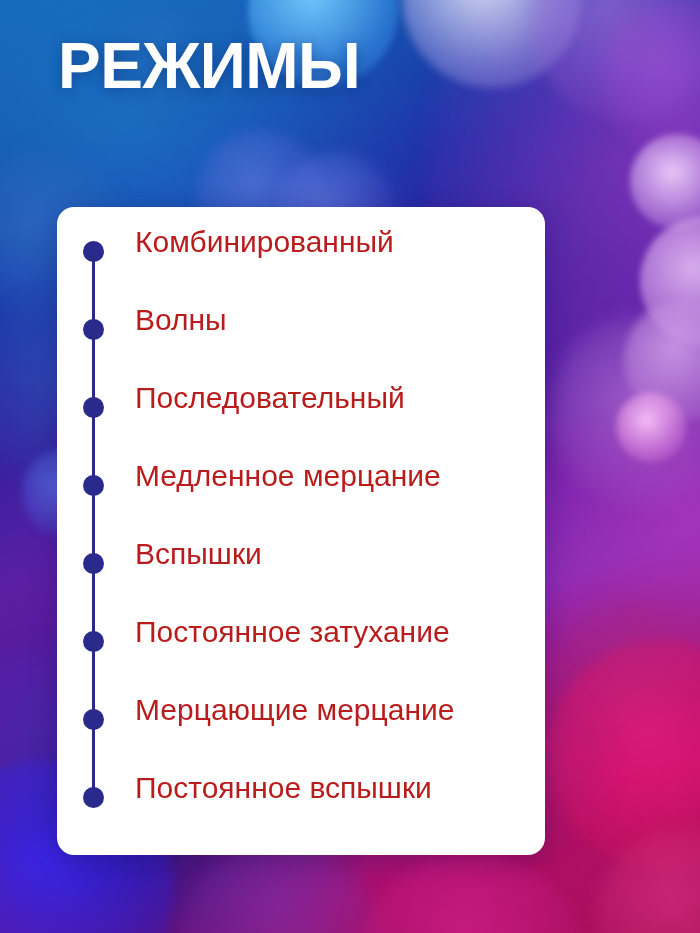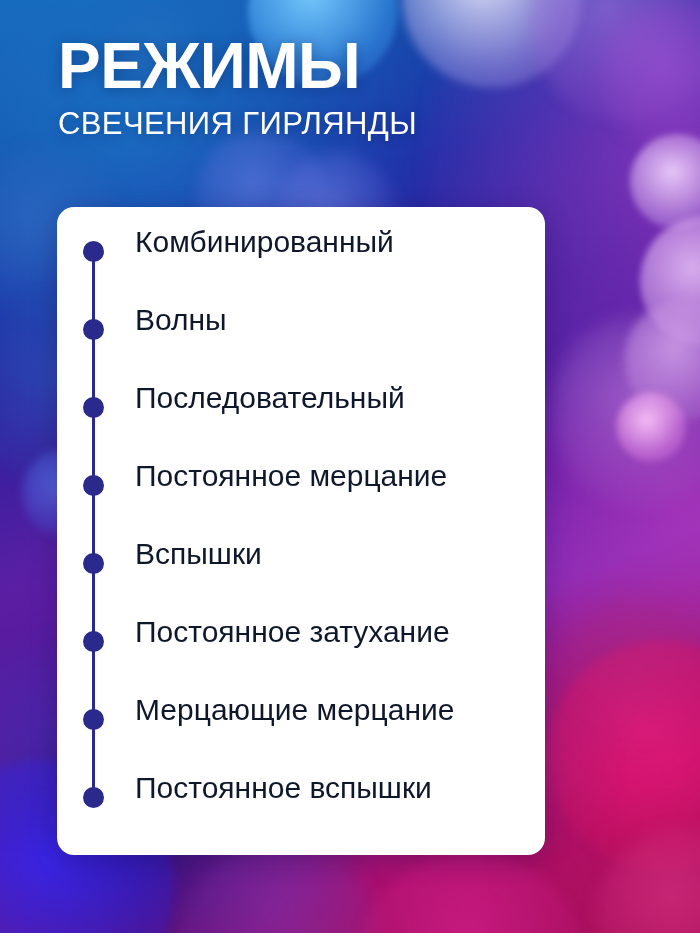--- a/index.html
+++ b/index.html
@@ -167,21 +167,21 @@
     height: 21px;
     margin-top: -10.5px;
     border-radius: 50%;
     background: #2a2a8c;
   }
   .mode-label {
     position: absolute;
     left: 78px;
     right: 14px;
     transform: translateY(-50%);
-    color: #0f172a;
+    color: #b91c1c;
     font-size: 30px;
     font-weight: 400;
     line-height: 1.1;
     white-space: nowrap;
   }
 </style>
 </head>
 <body>
 
 <div id="banner">
@@ -213,41 +213,40 @@
     <div class="blob b18"></div>
     <div class="blob b19"></div>
     <div class="blob b20"></div>
     <div class="blob b21"></div>
     <div class="blob b22"></div>
     <div class="blob b23"></div>
   </div>
 
   <div class="header">
     <h1 class="title-main">РЕЖИМЫ</h1>
-    <h2 class="title-sub">СВЕЧЕНИЯ ГИРЛЯНДЫ</h2>
   </div>
 
   <div class="card">
     <div class="spine"></div>
     <ul class="modes-list" id="modes-list">
         <li class="mode-item" style="top: 50px;">
           <span class="mode-bullet"></span>
           <span class="mode-label">Комбинированный</span>
         </li>
         <li class="mode-item" style="top: 128px;">
           <span class="mode-bullet"></span>
           <span class="mode-label">Волны</span>
         </li>
         <li class="mode-item" style="top: 206px;">
           <span class="mode-bullet"></span>
           <span class="mode-label">Последовательный</span>
         </li>
         <li class="mode-item" style="top: 284px;">
           <span class="mode-bullet"></span>
-          <span class="mode-label">Постоянное мерцание</span>
+          <span class="mode-label">Медленное мерцание</span>
         </li>
         <li class="mode-item" style="top: 362px;">
           <span class="mode-bullet"></span>
           <span class="mode-label">Вспышки</span>
         </li>
         <li class="mode-item" style="top: 440px;">
           <span class="mode-bullet"></span>
           <span class="mode-label">Постоянное затухание</span>
         </li>
         <li class="mode-item" style="top: 518px;">

